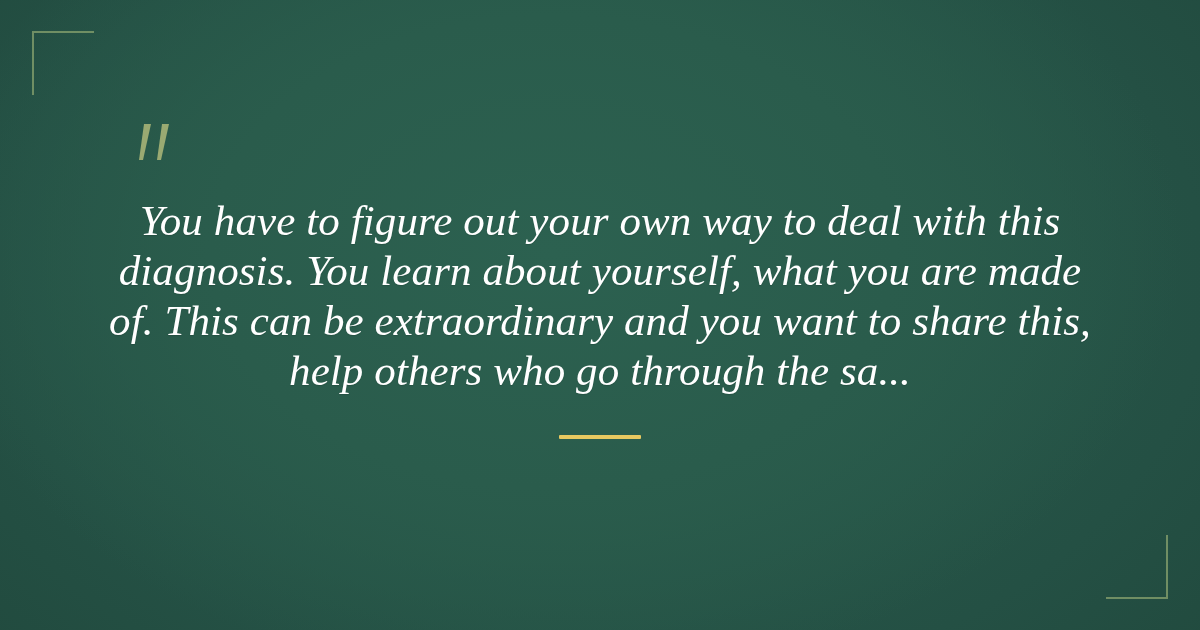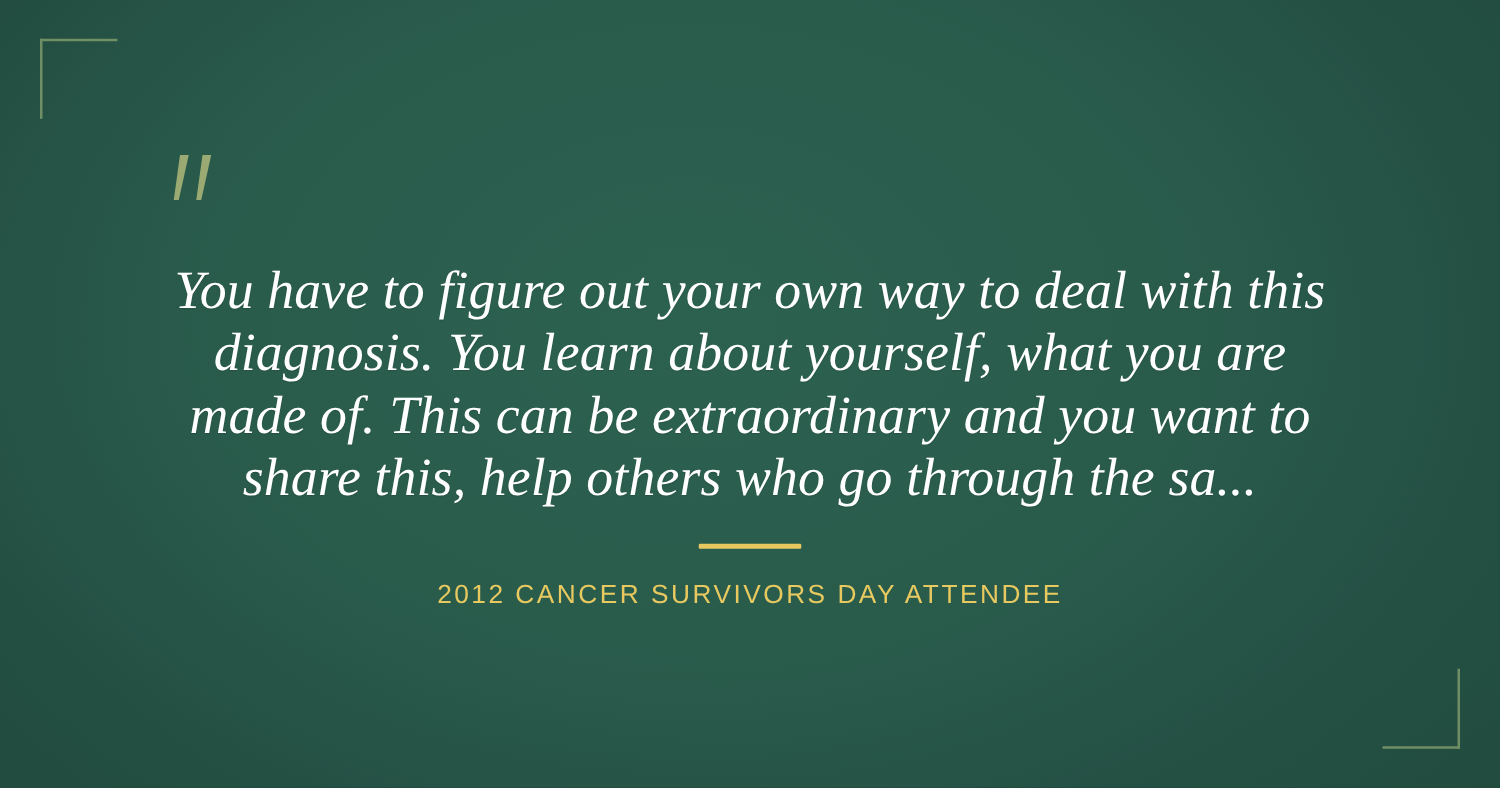--- a/index.html
+++ b/index.html
@@ -75,21 +75,21 @@
     width: 990px;
     text-align: center;
   }
   .quote-text {
     color: #ffffff;
     font-family: "Liberation Serif", "DejaVu Serif", serif;
     font-style: italic;
     font-size: 43px;
     line-height: 50px;
     letter-spacing: .1px;
-    margin: 16px;
+    margin: 4px;
     text-shadow: 0 1px 1px rgba(0,0,0,.13);
   }
 
   
   .divider {
     position: absolute;
     left: 50%;
     transform: translateX(-50%);
     top: 435px;
     width: 82px;
@@ -128,15 +128,14 @@
       <path d="M34 4 L41 4 L33 40 L29 40 Z" fill="#9aaa72"></path>
     </svg>
   </div>
 
   <div class="quote-wrap">
     <p class="quote-text">You have to figure out your own way to deal with this diagnosis. You learn about yourself, what you are made of. This can be extraordinary and you want to share this, help others who go through the sa...</p>
   </div>
 
   <div class="divider"></div>
 
-  <div class="attribution">2012 CANCER SURVIVORS DAY ATTENDEE</div>
 
 </div>
 
 </body></html>

